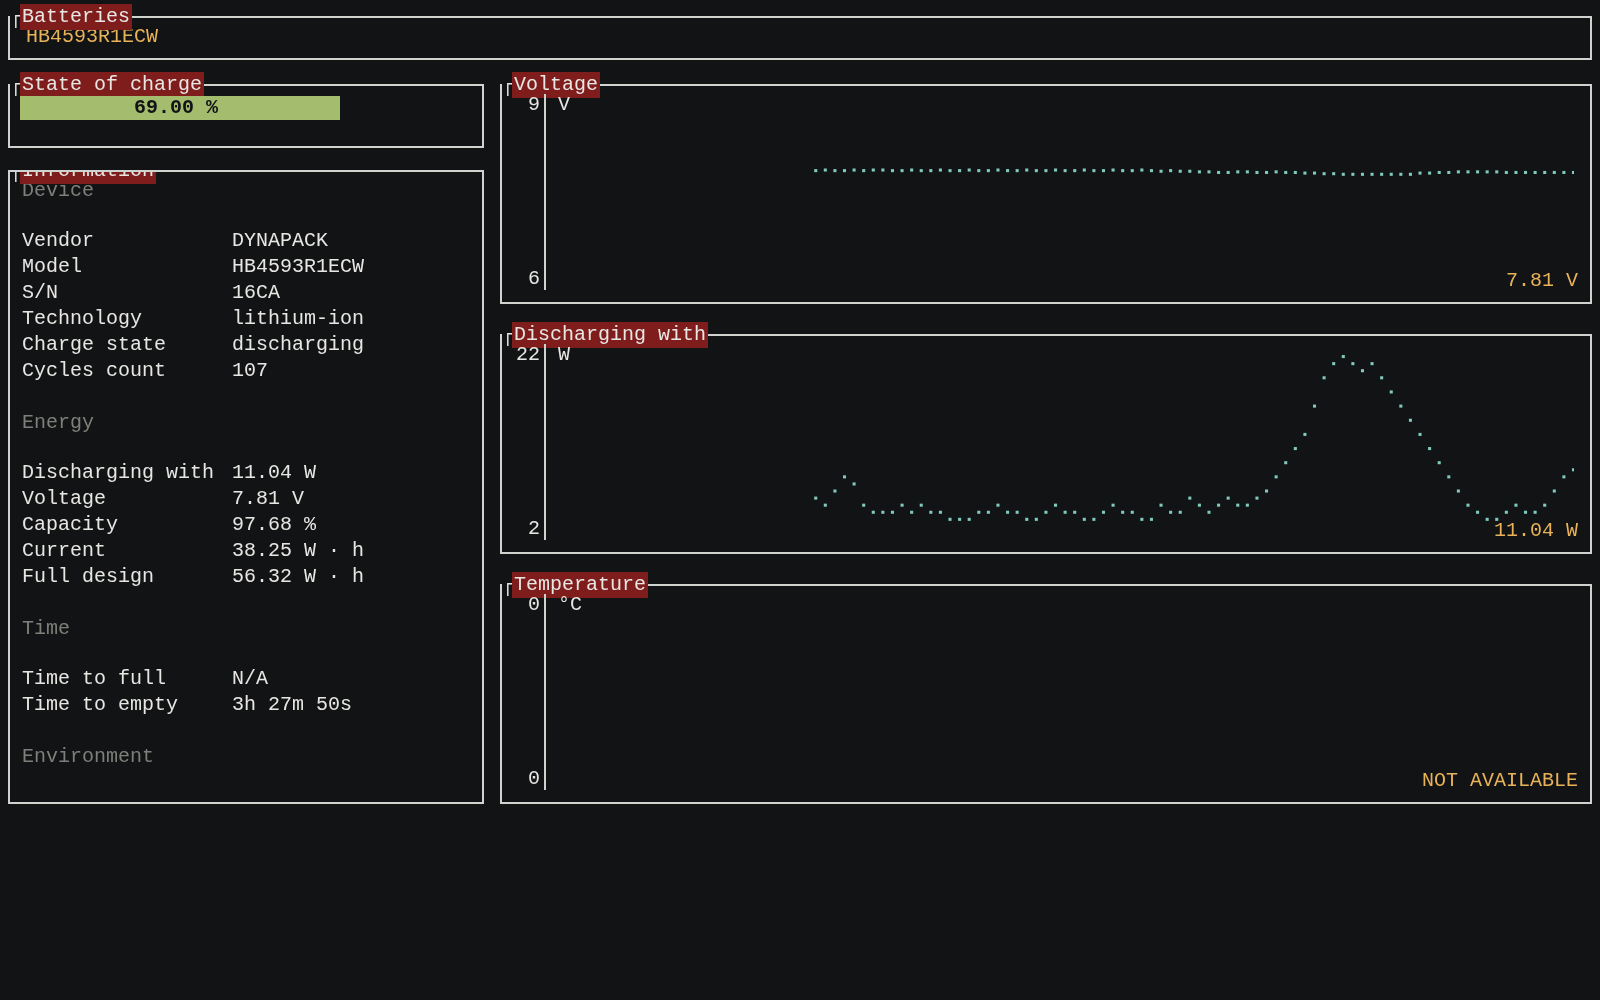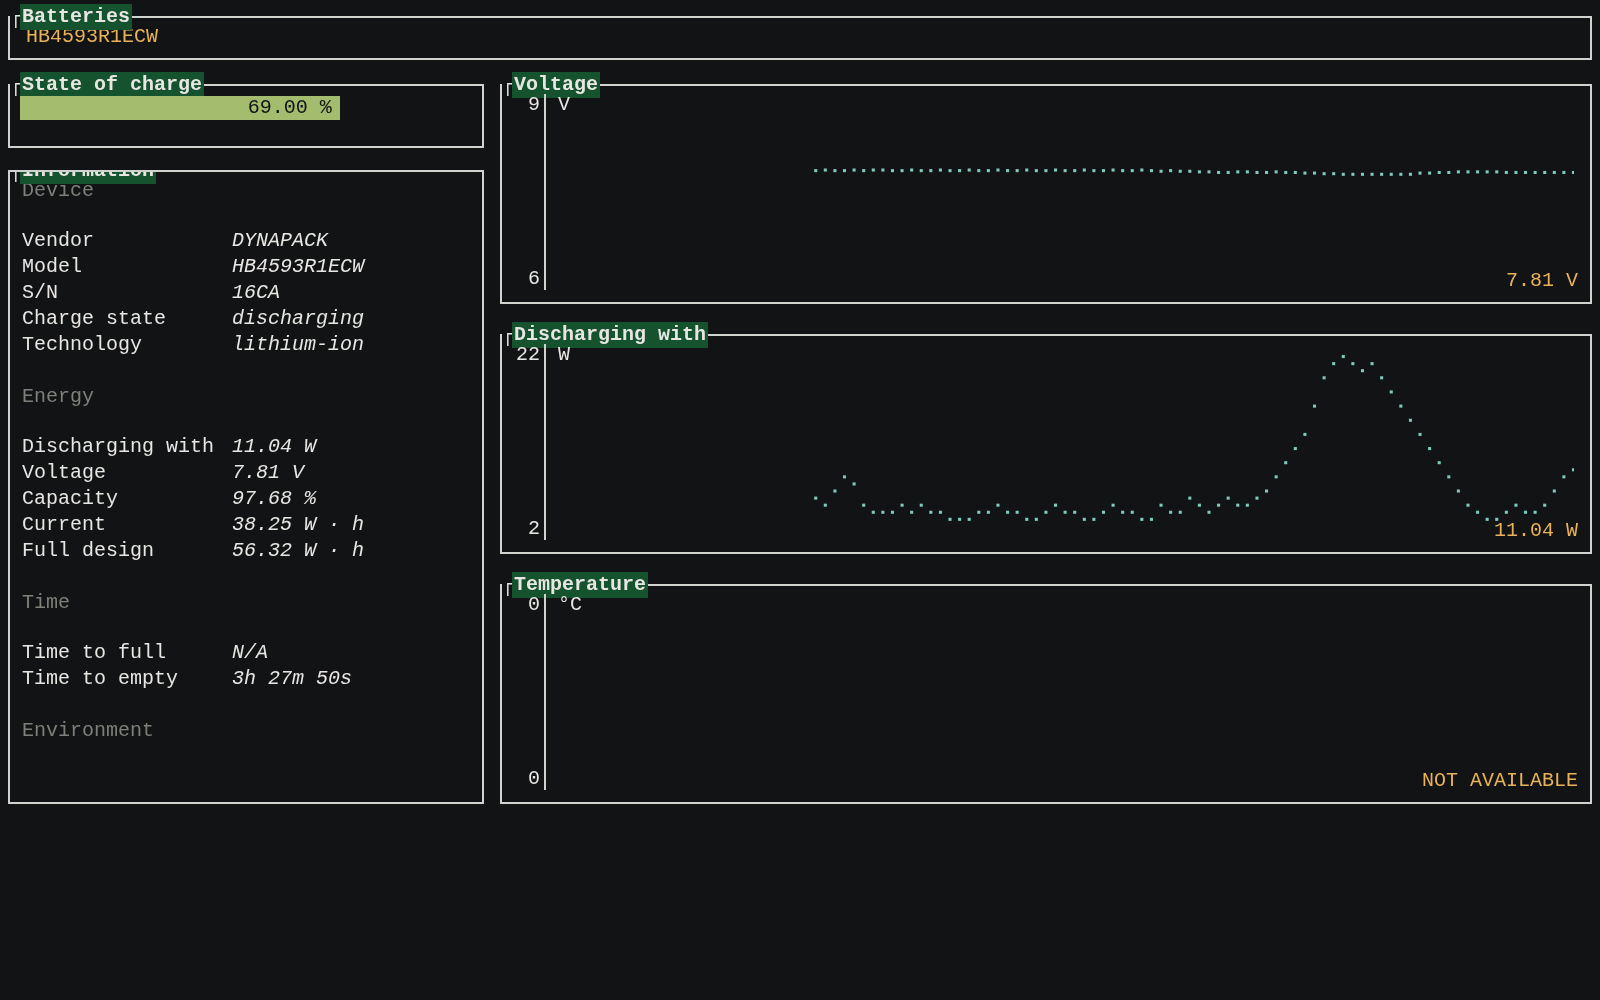--- a/index.html
+++ b/index.html
@@ -15,24 +15,23 @@
   .page{padding:6px 8px;}
   .panel{
     border:2px solid #cfd3cd;
     position:relative;
     padding:10px 12px 10px 12px;
     margin:20px 0 0 0;
   }
   .panel-title{
     position:absolute;
     top:-14px;left:10px;
-    background:#14532d;
+    background:#7f1d1d;
     padding:0 2px;
     color:#e8e6e3;
-    font-weight:bold;
   }
   .corner{
     position:absolute;top:-14px;left:0;
     background:#111315;padding-right:0px;
   }
   .batteries-panel{padding:6px 12px 8px 12px;margin-top:10px;}
   .battery-name{
     color:#e8b258;
     padding-left:4px;
   }
@@ -41,34 +40,34 @@
   .right{flex:1;display:flex;flex-direction:column;}
 
   .soc-panel{height:40px;padding:10px 10px 10px 10px;}
   .soc-bar-track{
     height:24px;width:100%;position:relative;
   }
   .soc-bar-fill{
     position:absolute;left:0;top:0;bottom:0;
     background:#a3bc6d;
     color:#111315;
-    display:flex;align-items:center;justify-content:flex-end;
+    display:flex;align-items:center;justify-content:center;
     padding-right:8px;
-    font-weight:400;
+    font-weight:700;
   }
 
   .info-panel{flex:1;margin-top:22px;padding-top:4px; padding-bottom:6px; overflow:hidden;}
   .section-label{
     color:#7d8078;
     margin-top:2px;margin-bottom:24px;
   }
   .section-label.tight{margin-bottom:24px;}
   .kv-row{display:flex;}
   .kv-key{display:inline-block;width:210px;}
-  .kv-val{display:inline-block;font-style:italic;}
+  .kv-val{display:inline-block;}
   .info-block{margin-bottom:26px;}
   .info-block:last-child{margin-bottom:4px;}
 
   .chart-panel{height:206px;margin-top:20px;position:relative;padding:4px 10px 6px 10px;}
   .chart-panel:first-child{margin-top:20px;}
   .chart-inner{position:absolute;left:10px;right:12px;top:4px;bottom:8px;}
   .ytick{position:absolute;left:0;color:#e8e6e3;text-align:right;width:28px;}
   .ytick.top{top:2px;}
   .ytick.bot{bottom:2px;}
   .axis-v{
@@ -123,26 +122,30 @@
               </div>
               <div class="kv-row">
                 <span class="kv-key">Model</span>
                 <span class="kv-val">HB4593R1ECW</span>
               </div>
               <div class="kv-row">
                 <span class="kv-key">S/N</span>
                 <span class="kv-val">16CA</span>
               </div>
               <div class="kv-row">
+                <span class="kv-key">Technology</span>
+                <span class="kv-val">lithium-ion</span>
+              </div>
+              <div class="kv-row">
                 <span class="kv-key">Charge state</span>
                 <span class="kv-val">discharging</span>
               </div>
               <div class="kv-row">
-                <span class="kv-key">Technology</span>
-                <span class="kv-val">lithium-ion</span>
+                <span class="kv-key">Cycles count</span>
+                <span class="kv-val">107</span>
               </div>
             </div>
         </div>
 
         <div class="info-block">
           <div class="section-label">Energy</div>
           <div id="energy-rows">
               <div class="kv-row">
                 <span class="kv-key">Discharging with</span>
                 <span class="kv-val">11.04 W</span>

